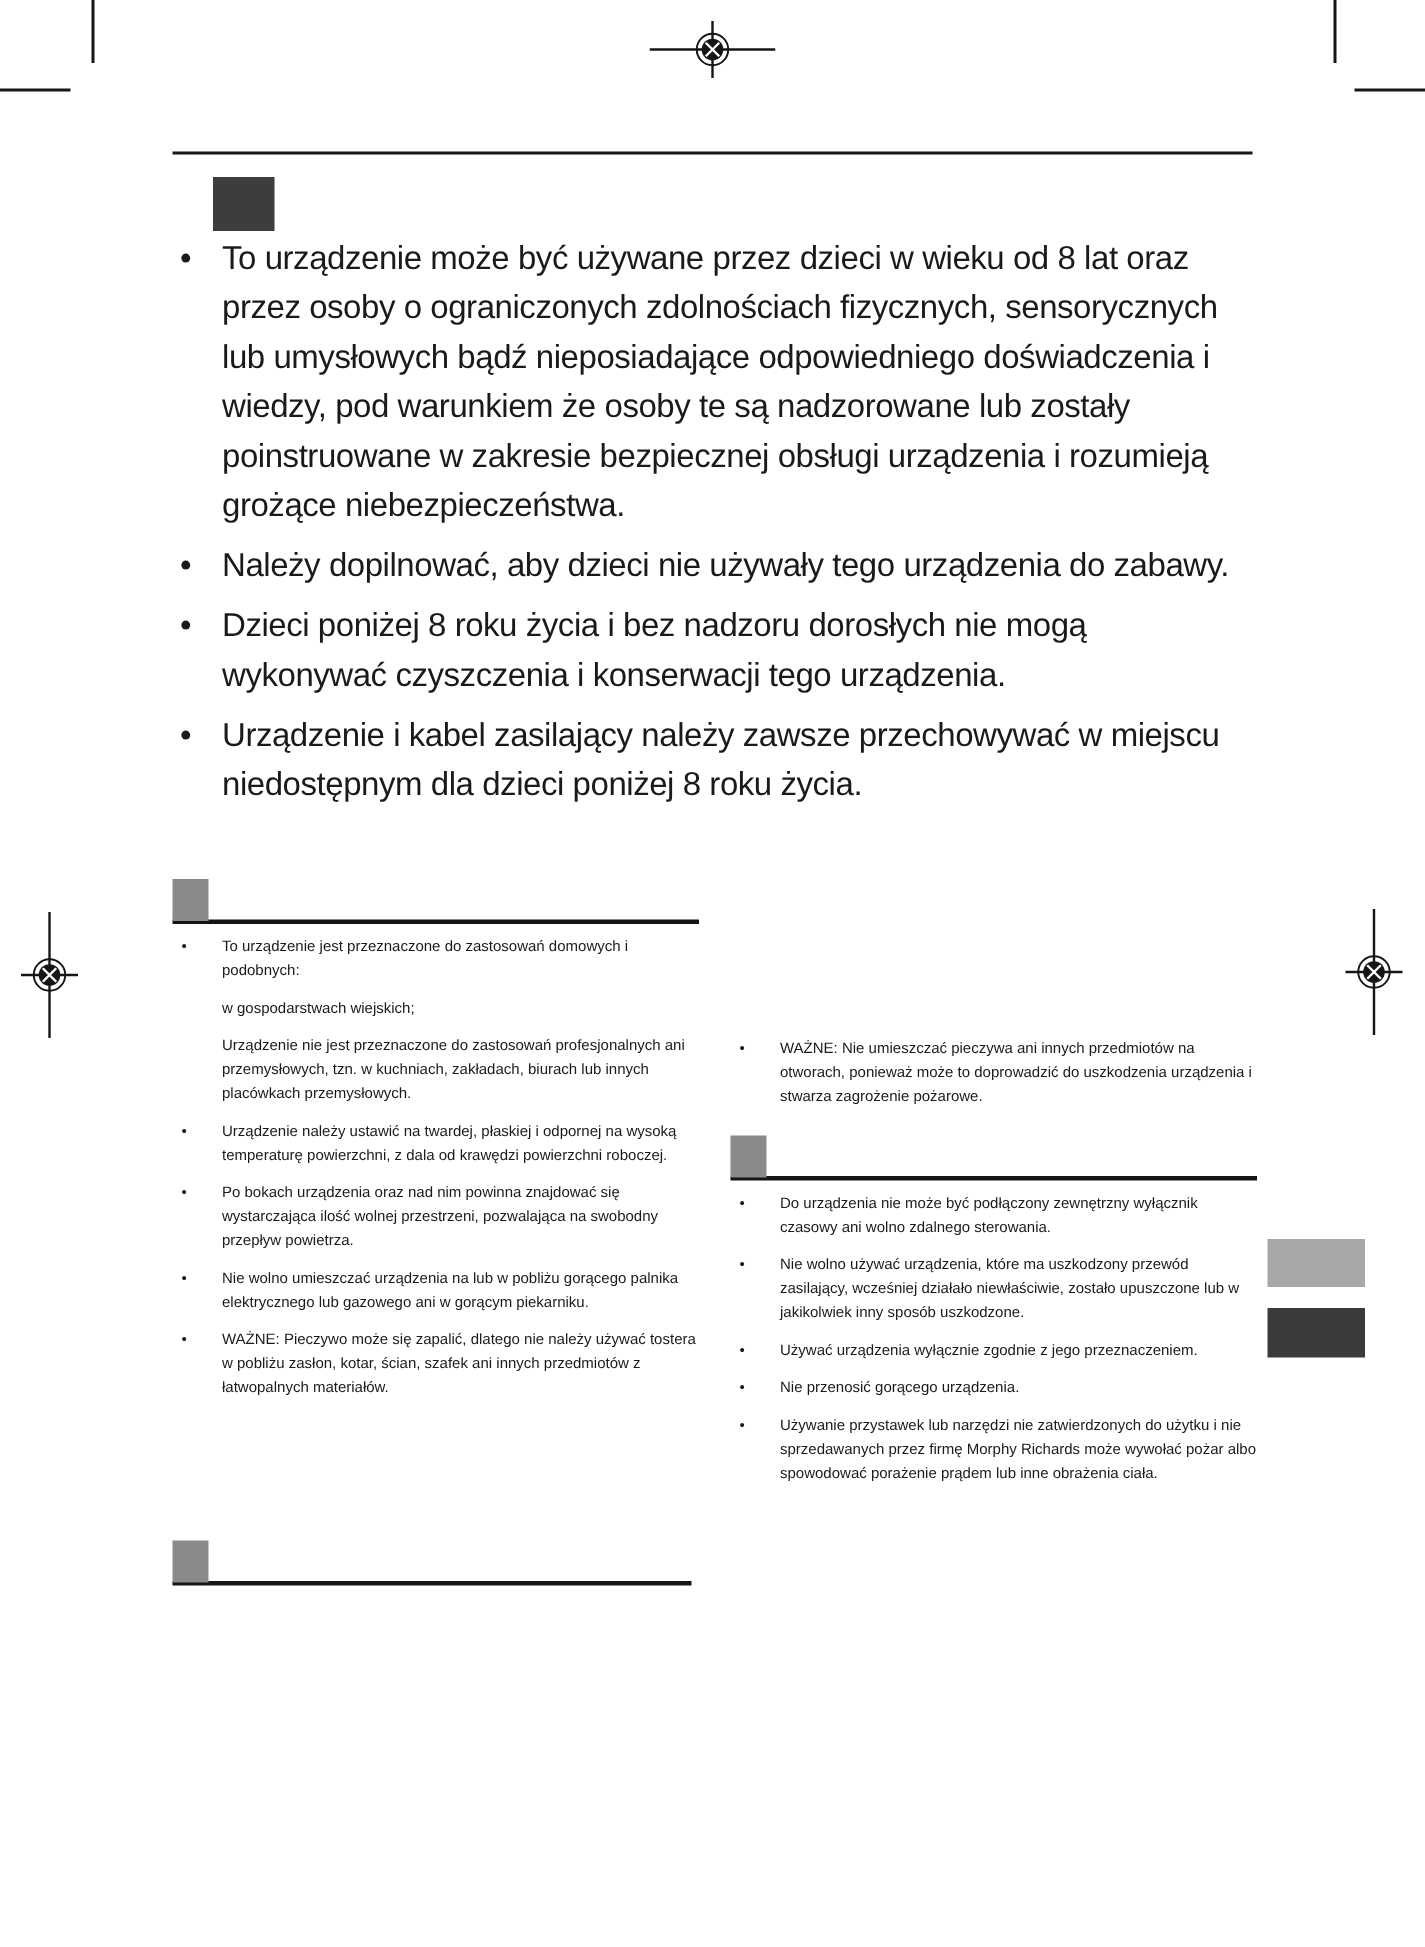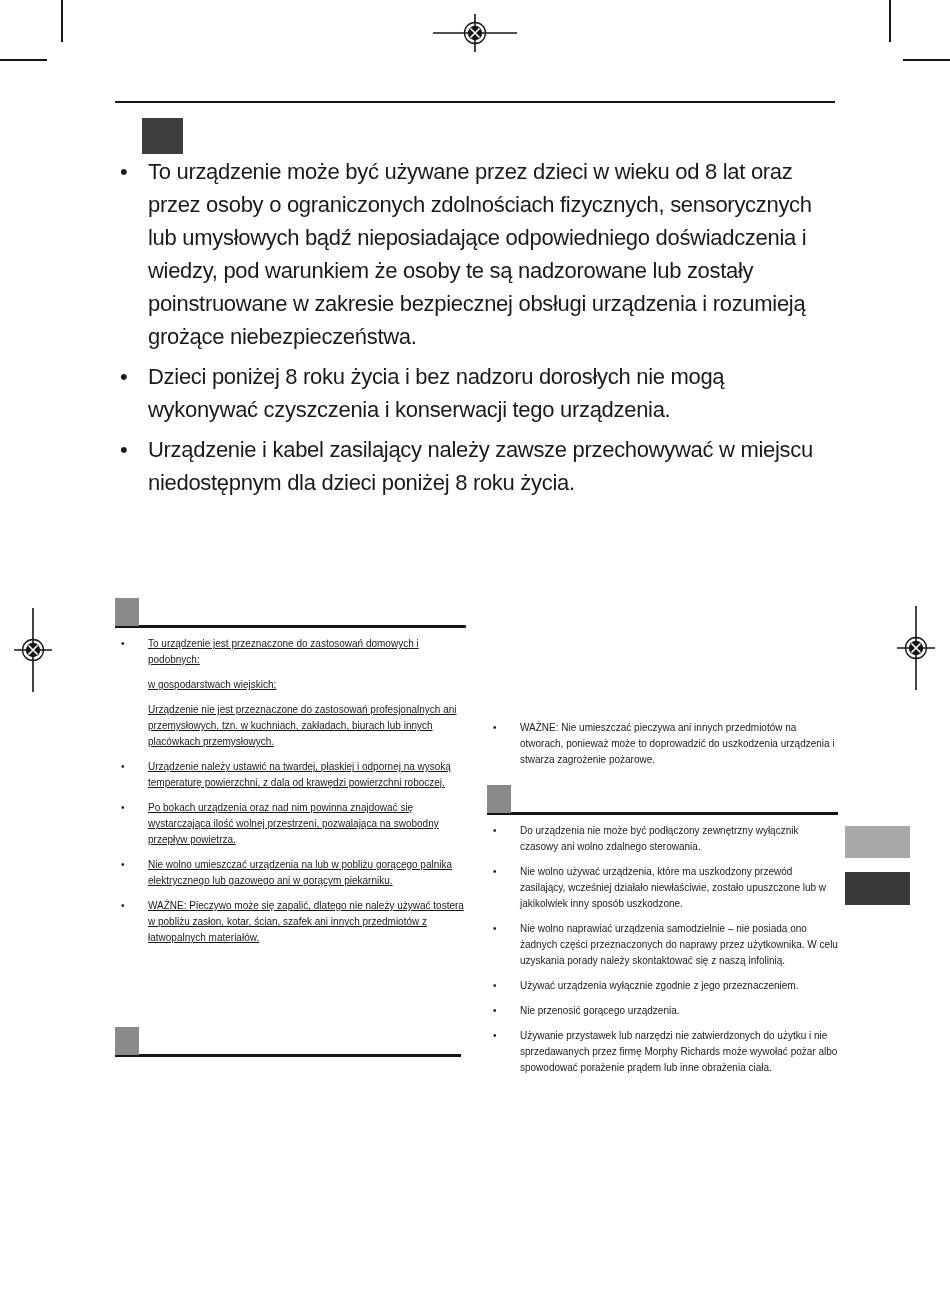--- a/index.html
+++ b/index.html
@@ -19,22 +19,22 @@
   .header-square { position:absolute; left:142px; top:118px; width:41px; height:36px; background:#3d3d3d; }
 
   
   .big-list { position:absolute; left:118px; top:155px; width:720px; }
   .big-item { position:relative; padding-left:30px; font-size:22px; line-height:33px;
               letter-spacing:-0.3px; margin-bottom:7px; }
   .big-item::before { content:"\2022"; position:absolute; left:2px; top:0; }
 
   
   .col { position:absolute; font-size:10px; line-height:16px; letter-spacing:0; }
-  #left-col  { left:115px; top:595px; width:351px;text-decoration:underline; }
-  #right-col { left:487px; top:720px; width:351px; }
+  #left-col  { left:115px; top:583px; width:351px; }
+  #right-col { left:487px; top:692px; width:351px; }
 
   .section-header { position:relative; height:30px; border-bottom:3px solid #151515; margin-bottom:8px; }
   .section-header .sq { position:absolute; left:0; bottom:-1px; width:24px; height:28px; background:#8a8a8a; }
 
   .small-item { position:relative; padding-left:33px; margin-bottom:9px; }
   .small-item.bulleted::before { content:"\2022"; position:absolute; left:6px; top:0; }
 
   .bottom-left-header { position:absolute; left:115px; top:1024px; width:346px; }
 
   
@@ -91,20 +91,23 @@
   </svg>
 
   <div class="top-rule"></div>
   <div class="header-square"></div>
 
   <div class="big-list">
     <div class="big-item">
       <span>To urządzenie może być używane przez dzieci w wieku od 8 lat oraz przez osoby o ograniczonych zdolnościach fizycznych, sensorycznych lub umysłowych bądź nieposiadające odpowiedniego doświadczenia i wiedzy, pod warunkiem że osoby te są nadzorowane lub zostały poinstruowane w zakresie bezpiecznej obsługi urządzenia i rozumieją grożące niebezpieczeństwa.</span>
     </div>
     <div class="big-item">
+      <span>Należy dopilnować, aby dzieci nie używały tego urządzenia do zabawy.</span>
+    </div>
+    <div class="big-item">
       <span>Dzieci poniżej 8 roku życia i bez nadzoru dorosłych nie mogą wykonywać czyszczenia i konserwacji tego urządzenia.</span>
     </div>
     <div class="big-item">
       <span>Urządzenie i kabel zasilający należy zawsze przechowywać w miejscu niedostępnym dla dzieci poniżej 8 roku życia.</span>
     </div>
   </div>
 
   <div class="col" id="left-col">
     <div class="section-header">
       <div class="sq"></div>
@@ -145,23 +148,20 @@
     <div class="section-header" style="margin-top:14px;">
       <div class="sq"></div>
     </div>
     <div class="small-item bulleted">
       <span>Do urządzenia nie może być podłączony zewnętrzny wyłącznik czasowy ani wolno zdalnego sterowania.</span>
     </div>
     <div class="small-item bulleted">
       <span>Nie wolno używać urządzenia, które ma uszkodzony przewód zasilający, wcześniej działało niewłaściwie, zostało upuszczone lub w jakikolwiek inny sposób uszkodzone.</span>
     </div>
     <div class="small-item bulleted">
-      <span>Nie wolno naprawiać urządzenia samodzielnie – nie posiada ono żadnych części przeznaczonych do naprawy przez użytkownika. W celu uzyskania porady należy skontaktować się z naszą infolinią.</span>
-    </div>
-    <div class="small-item bulleted">
       <span>Używać urządzenia wyłącznie zgodnie z jego przeznaczeniem.</span>
     </div>
     <div class="small-item bulleted">
       <span>Nie przenosić gorącego urządzenia.</span>
     </div>
     <div class="small-item bulleted">
       <span>Używanie przystawek lub narzędzi nie zatwierdzonych do użytku i nie sprzedawanych przez firmę Morphy Richards może wywołać pożar albo spowodować porażenie prądem lub inne obrażenia ciała.</span>
     </div>
   </div>
 

